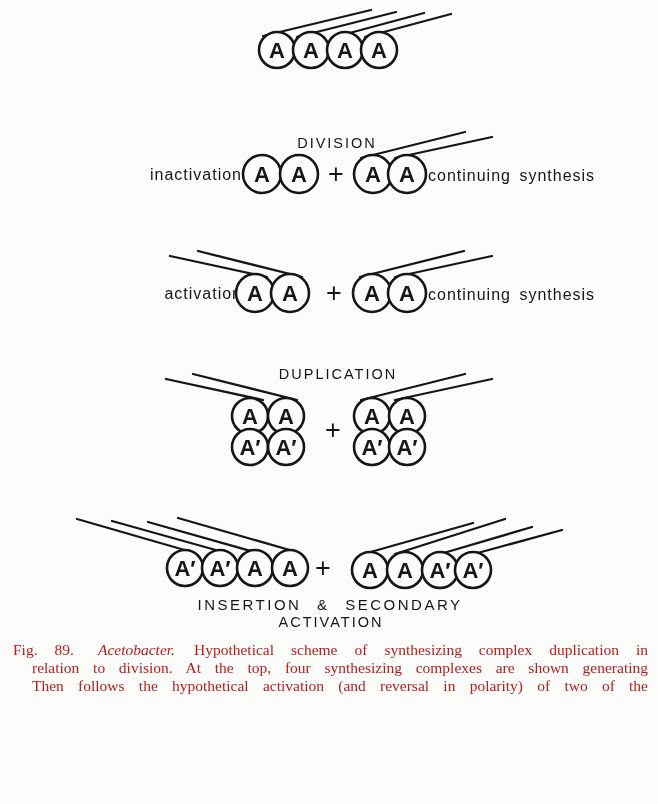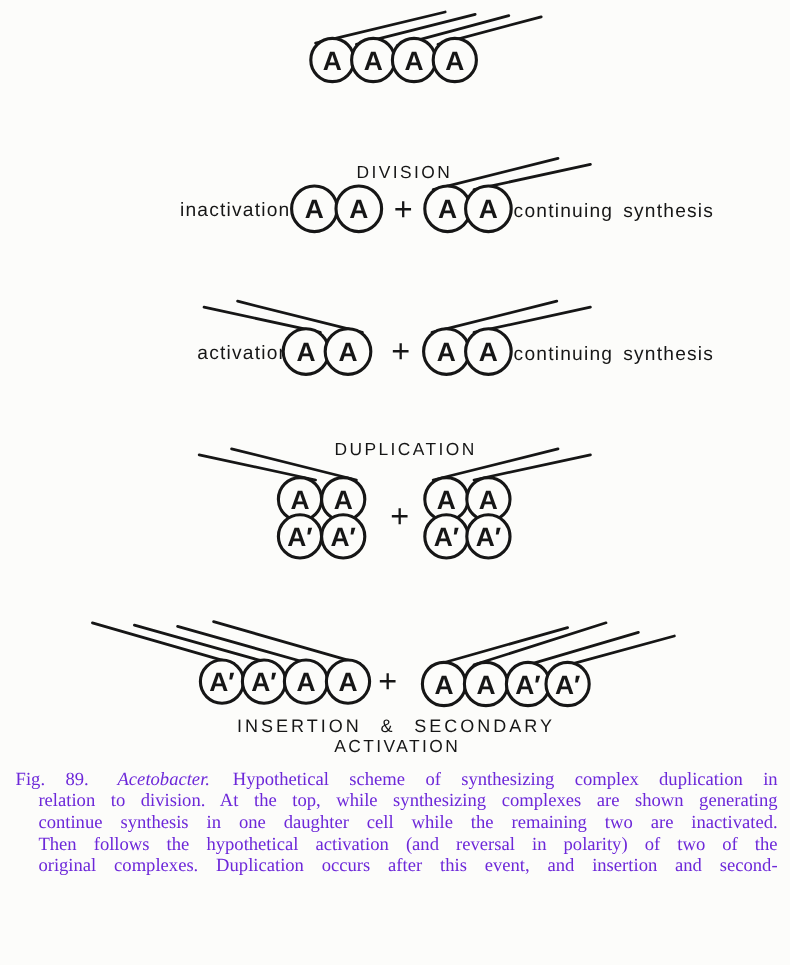--- a/index.html
+++ b/index.html
@@ -58,21 +58,21 @@
 
   .caption {
     position: absolute;
     top: 641px;
     left: 0;
     right: 0;
     padding: 0 10px 0 13px;
     font-family: "Liberation Serif", serif;
     font-size: 15.5px;
     line-height: 18px;
-    color: #6d28d9;
+    color: #b91c1c;
   }
   .cap-line { white-space: normal; }
   .cap-line.jline {
     text-align: justify;
     text-align-last: justify;
     text-justify: inter-word;
   }
   .cap-line.indent { padding-left: 19px; }
   .cap-line .fig { margin-right: 7px; }
   .cap-line i { font-style: italic; margin-right: 2px; }
@@ -213,20 +213,18 @@
     <text class="letter" x="473" y="578">A′</text>
 
     <text class="cap-label wide" x="330" y="610">INSERTION &amp; SECONDARY</text>
     <text class="cap-label" x="331" y="627">ACTIVATION</text>
   </g>
 </svg>
 
 
 <div class="caption">
   <div class="cap-line jline"><span class="fig">Fig. 89.</span> <i>Acetobacter.</i> <span>Hypothetical scheme of synthesizing complex duplication in</span></div>
-  <div class="cap-line jline indent">relation to division. At the top, while synthesizing complexes are shown generating</div>
-  <div class="cap-line jline indent">continue synthesis in one daughter cell while the remaining two are inactivated.</div>
+  <div class="cap-line jline indent">relation to division. At the top, four synthesizing complexes are shown generating</div>
   <div class="cap-line jline indent">Then follows the hypothetical activation (and reversal in polarity) of two of the</div>
-  <div class="cap-line jline indent">original complexes. Duplication occurs after this event, and insertion and second-</div>
 </div>
 
 
 
 
 </body></html>

